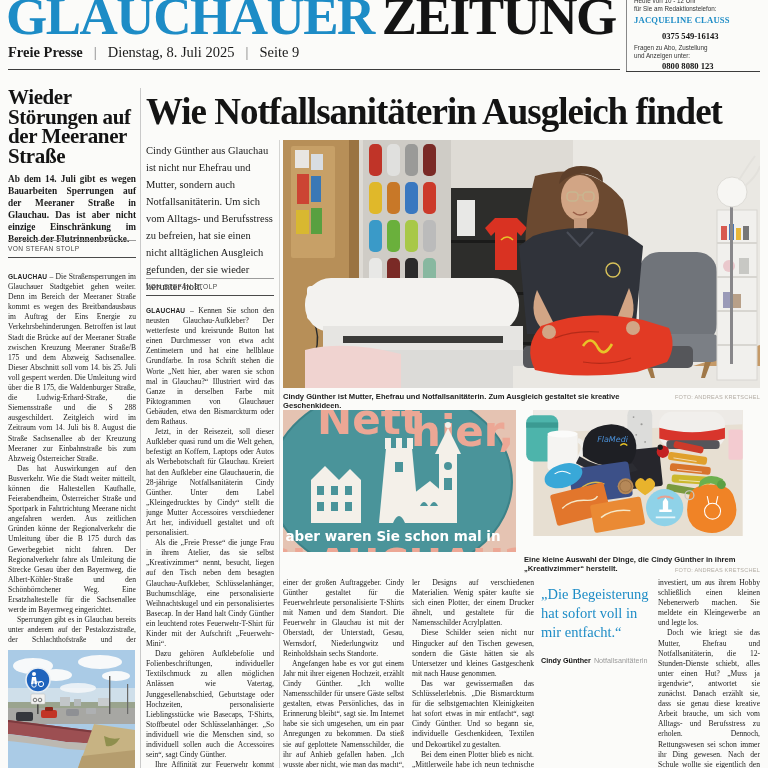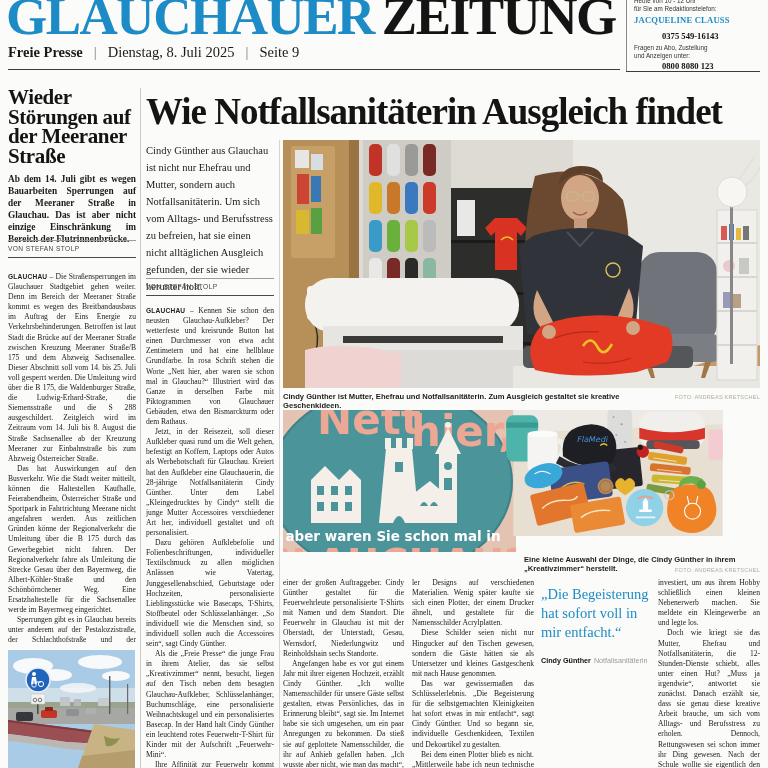--- a/index.html
+++ b/index.html
@@ -54,21 +54,21 @@
   
   .ma-headline { left:146px; top:90px; width:618px; font-size:37px; font-weight:bold;
                  letter-spacing:-1px; white-space:nowrap; color:#141414; }
   .ma-lead   { left:146px; top:142px; width:128px; font-size:10.5px; line-height:17px; }
   .ma-byline { left:146px; top:278px; width:128px; }
   .ma-col1   { left:146px; top:306px; width:128px; height:462px; }
   .photo-main    { left:283px; top:140px; width:477px; height:248px; overflow:hidden; }
   .cap-main      { left:283px; top:392px; width:477px; display:flex; align-items:baseline; gap:10px; }
   .cap-main .caption { flex:1; }
   .photo-sticker { left:283px; top:410px; width:233px; height:142px; overflow:hidden; }
-  .photo-merch   { left:500px; top:410px; width:236px; height:126px; overflow:hidden;text-align:right; }
+  .photo-merch   { left:520px; top:410px; width:236px; height:126px; overflow:hidden;text-align:right; }
   .cap-sticker   { left:283px; top:555px; width:233px; }
   .cap-sticker .credit { display:block; text-align:right; margin-top:1px; }
   .cap-merch     { left:524px; top:555px; width:236px; position:absolute; }
   .cap-merch .credit { position:absolute; right:0; bottom:1px; }
   .ma-col2 { left:283px; top:578px; width:121px; height:192px; }
   .ma-col3 { left:412px; top:578px; width:122px; height:192px; }
   .ma-col4 { left:658px; top:578px; width:102px; height:192px; }
 
   .quote-block { left:541px; top:585px; width:118px; }
   .quote-text  { font-size:14.5px; line-height:19px; color:#1d8cc6; }
@@ -163,22 +163,22 @@
       <circle cx="32" cy="50" r="1.8" fill="none" stroke="#555" stroke-width="0.8"></circle>
     </svg>
   </figure>
 
   <h1 class="abs ma-headline">Wie Notfallsanitäterin Ausgleich findet</h1>
   <div class="abs ma-lead">Cindy Günther aus Glauchau ist nicht nur Ehefrau und Mutter, sondern auch Notfallsanitäterin. Um sich vom Alltags- und Berufsstress zu befreien, hat sie einen nicht alltäglichen Ausgleich gefunden, der sie wieder herunter holt.</div>
   <div class="abs ma-byline byline-block">VON STEFAN STOLP</div>
   <div class="abs ma-col1 bt">
     <p><span class="kicker">GLAUCHAU</span> <span>– Kennen Sie schon den neusten Glauchau-Aufkleber? Der wetterfeste und kreisrunde Button hat einen Durchmesser von etwa acht Zentimetern und hat eine hellblaue Grundfarbe. In rosa Schrift stehen die Worte „Nett hier, aber waren sie schon mal in Glauchau?“ Illustriert wird das Ganze in derselben Farbe mit Piktogrammen von Glauchauer Gebäuden, etwa den Bismarckturm oder dem Rathaus.</span></p>
     <p>Jetzt, in der Reisezeit, soll dieser Aufkleber quasi rund um die Welt gehen, befestigt an Koffern, Laptops oder Autos als Werbebotschaft für Glauchau. Kreiert hat den Aufkleber eine Glauchauerin, die 28-jährige Notfallsanitäterin Cindy Günther. Unter dem Label „Kleingedrucktes by Cindy“ stellt die junge Mutter Accessoires verschiedener Art her, individuell gestaltet und oft personalisiert.</p>
+    <p>Als die „Freie Presse“ die junge Frau in ihrem Atelier, das sie selbst „Kreativzimmer“ nennt, besucht, liegen auf den Tisch neben dem besagten Glauchau-Aufkleber, Schlüsselanhänger, Buchumschläge, eine personalisierte Weihnachtskugel und ein personalisiertes Basecap. In der Hand halt Cindy Günther ein leuchtend rotes Feuerwehr-T-Shirt für Kinder mit der Aufschrift „Feuerwehr-Mini“.</p>
     <p>Dazu gehören Aufklebefolie und Folienbeschriftungen, individueller Textilschmuck zu allen möglichen Anlässen wie Vatertag, Junggesellenabschied, Geburtstage oder Hochzeiten, personalisierte Lieblingsstücke wie Basecaps, T-Shirts, Stoffbeutel oder Schlüsselanhänger. „So individuell wie die Menschen sind, so individuell sollen auch die Accessoires sein“, sagt Cindy Günther.</p>
-    <p>Als die „Freie Presse“ die junge Frau in ihrem Atelier, das sie selbst „Kreativzimmer“ nennt, besucht, liegen auf den Tisch neben dem besagten Glauchau-Aufkleber, Schlüsselanhänger, Buchumschläge, eine personalisierte Weihnachtskugel und ein personalisiertes Basecap. In der Hand halt Cindy Günther ein leuchtend rotes Feuerwehr-T-Shirt für Kinder mit der Aufschrift „Feuerwehr-Mini“.</p>
     <p>Ihre Affinität zur Feuerwehr kommt nicht von ungefähr. „Mit neun Jahren wurde ich Mitglied der Glauchauer Jugendfeuerwehr</p>
   </div>
 
   <figure class="abs photo-main">
     <svg viewBox="0 0 477 248">
       <rect width="477" height="248" fill="#dedbd5"></rect>
       <rect x="290" width="187" height="248" fill="#eae8e3"></rect>
       <path d="M340 248 L477 205 L477 248 Z" fill="#c59a68"></path>
       <rect width="76" height="248" fill="#b78f58"></rect>
       <rect x="66" width="10" height="248" fill="#9a7342"></rect>
@@ -395,21 +395,21 @@
     <span class="credit">FOTO: ANDREAS KRETSCHEL</span>
   </div>
 
   <div class="abs ma-col2 bt">
     <p>einer der großen Auftraggeber. Cindy Günther gestaltet für die Feuerwehrleute personalisierte T-Shirts mit Namen und dem Standort. Die Feuerwehr in Glauchau ist mit der Oberstadt, der Unterstadt, Gesau, Wernsdorf, Niederlungwitz und Reinholdshain sechs Standorte.</p>
     <p>Angefangen habe es vor gut einem Jahr mit ihrer eigenen Hochzeit, erzählt Cindy Günther. „Ich wollte Namensschilder für unsere Gäste selbst gestalten, etwas Persönliches, das in Erinnerung bleibt“, sagt sie. Im Internet habe sie sich umgesehen, um ein paar Anregungen zu bekommen. Da stieß sie auf geplottete Namensschilder, die ihr auf Anhieb gefallen haben. „Ich wusste aber nicht, wie man das macht“, sagt sie. Also</p>
   </div>
   <div class="abs ma-col3 bt">
     <p>ler Designs auf verschiedenen Materialien. Wenig später kaufte sie sich einen Plotter, der einem Drucker ähnelt, und gestaltete für die Namensschilder Acrylplatten.</p>
     <p>Diese Schilder seien nicht nur Hingucker auf den Tischen gewesen, sondern die Gäste hätten sie als Untersetzer und kleines Gastgeschenk mit nach Hause genommen.</p>
-    <p>Das war gewissermaßen das Schlüsselerlebnis. „Die Begeisterung für die selbstgemachten Kleinigkeiten hat sofort etwas in mir entfacht“, sagt Cindy Günther. Und so begann sie, individuelle Geschenkideen, Textilen und Dekoartikel zu gestalten.</p>
+    <p>Das war gewissermaßen das Schlüsselerlebnis. „Die Bismarckturm für die selbstgemachten Kleinigkeiten hat sofort etwas in mir entfacht“, sagt Cindy Günther. Und so begann sie, individuelle Geschenkideen, Textilen und Dekoartikel zu gestalten.</p>
     <p>Bei dem einen Plotter blieb es nicht. „Mittlerweile habe ich neun technische Geräte, um das alles zu</p>
   </div>
 
   <div class="abs quote-block">
     <div class="quote-text">„Die Begeisterung hat sofort voll in mir entfacht.“</div>
     <div class="quote-attr">
       <span class="qname">Cindy Günther</span><span class="qrole">Notfallsanitäterin</span>
     </div>
   </div>
 

